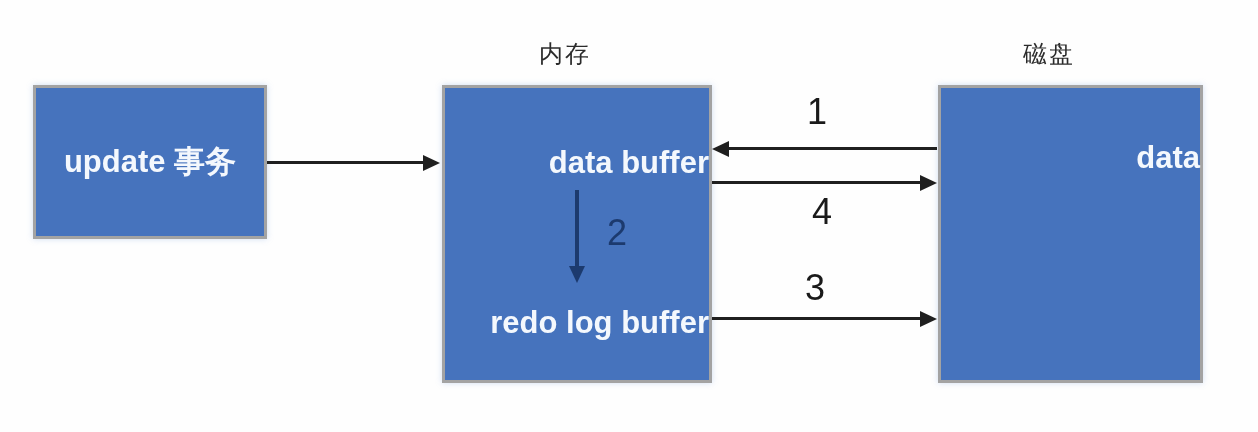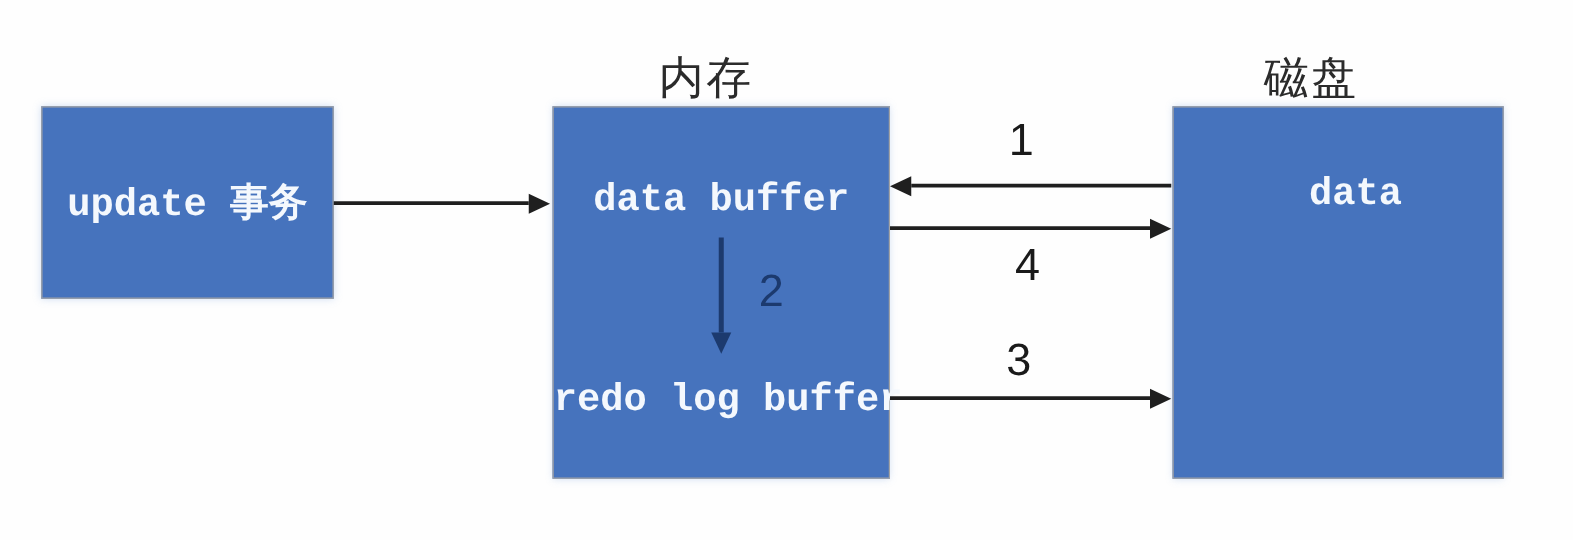--- a/index.html
+++ b/index.html
@@ -15,50 +15,49 @@
     background: #fefefe;
     overflow: hidden;
   }
 
   
   .zone-label {
     position: absolute;
     top: 38px;
     transform: translateX(-50%);
     font-family: "Liberation Serif", serif;
-    font-size: 36px;
+    font-size: 24px;
     color: #2b2b2b;
     letter-spacing: 2px;
     white-space: nowrap;
   }
 
   
   .box {
     position: absolute;
     background: #4673bd;
-    border: 1px solid #a3a3a3;
+    border: 3px solid #a3a3a3;
     box-sizing: border-box;
     box-shadow: 0 0 6px rgba(120,160,220,0.35);
-    font-family: Liberation Mono, monospace;
   }
   .update-box { left: 33px;  top: 85px; width: 234px; height: 154px;
     display: flex; align-items: center; justify-content: center; }
   .memory-box { left: 442px; top: 85px; width: 270px; height: 298px; }
   .disk-box   { left: 938px; top: 85px; width: 265px; height: 298px; }
 
   .box-text {
     color: #f4f8fd;
     font-weight: bold;
     font-size: 31px;
     white-space: nowrap;
   }
   .inner-label {
     position: absolute;
     left: 0; right: 0;
-    text-align: center;
+    text-align: right;
   }
   .pos-data-buffer    { top: 57px;  }
   .pos-redo-log-buffer{ top: 217px; }
   .pos-data           { top: 52px; padding-left: 28px;  }
   .pos-redo-log-file  { top: 215px; }
 
   
   .arrow { position: absolute; background: #1f1f1f; }
   .arrow.h { height: 3px; }
   .arrow.v { width: 3px; }

